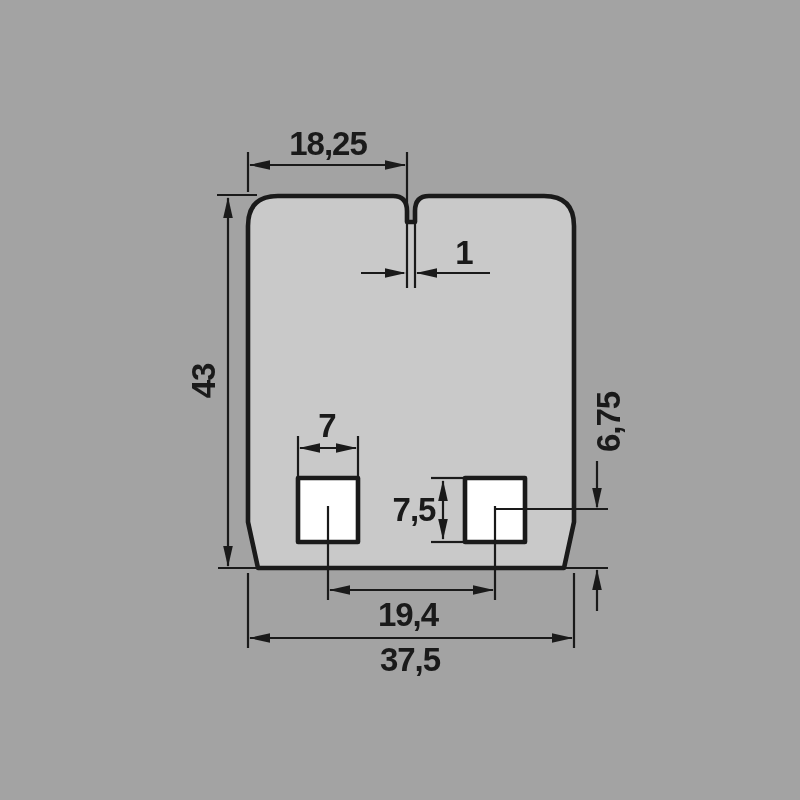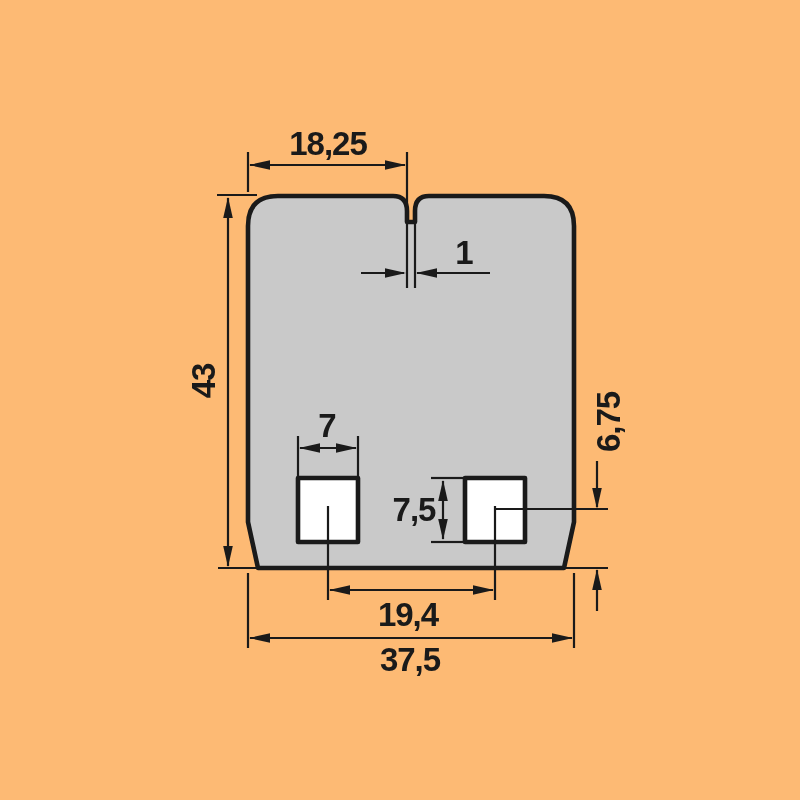--- a/index.html
+++ b/index.html
@@ -4,21 +4,21 @@
 <style>
   html, body {
     margin: 0;
     padding: 0;
     background: #ffffff;
   }
   .canvas {
     position: relative;
     width: 800px;
     height: 800px;
-    background: #fdba74;
+    background: #a3a3a3;
     font-family: "Liberation Sans", sans-serif;
   }
   svg { display: block; }
   .thin {
     stroke: #1a1a1a;
     stroke-width: 2.2;
     fill: none;
   }
   .outline {
     stroke: #1a1a1a;

